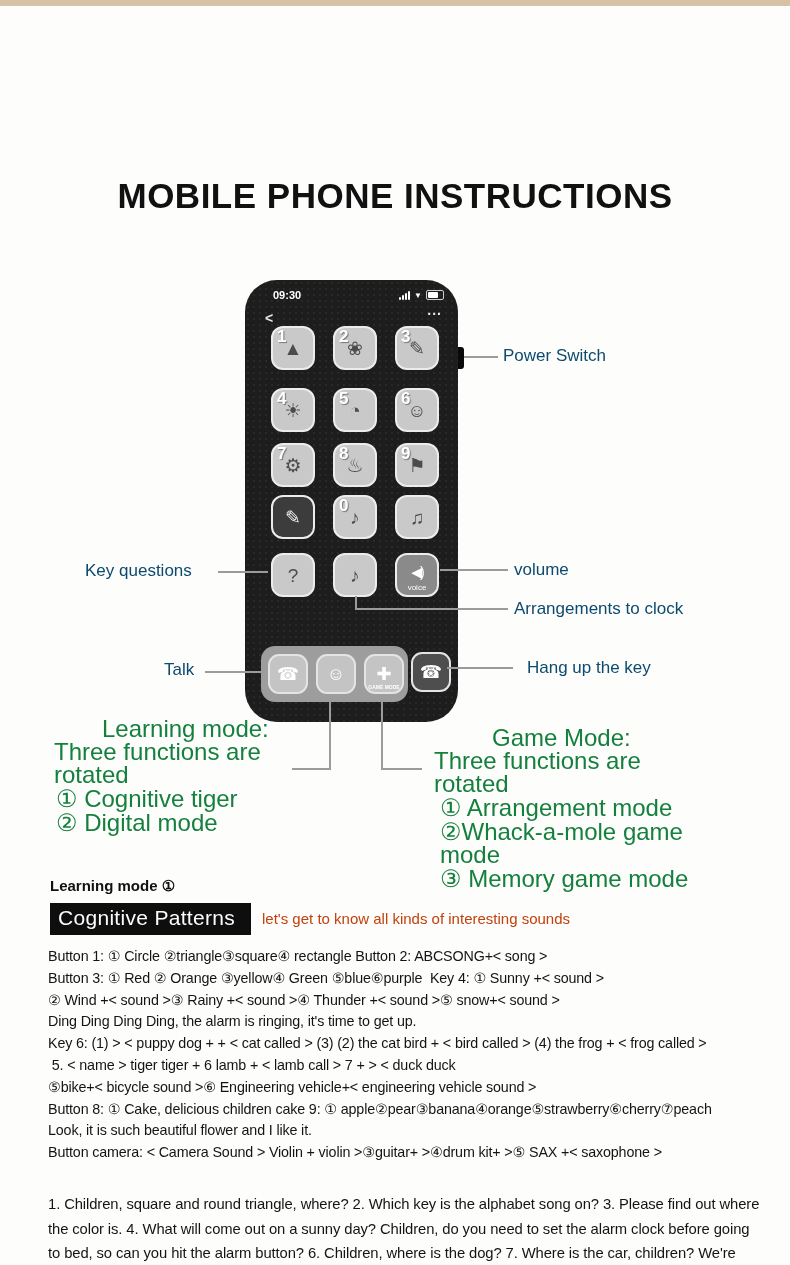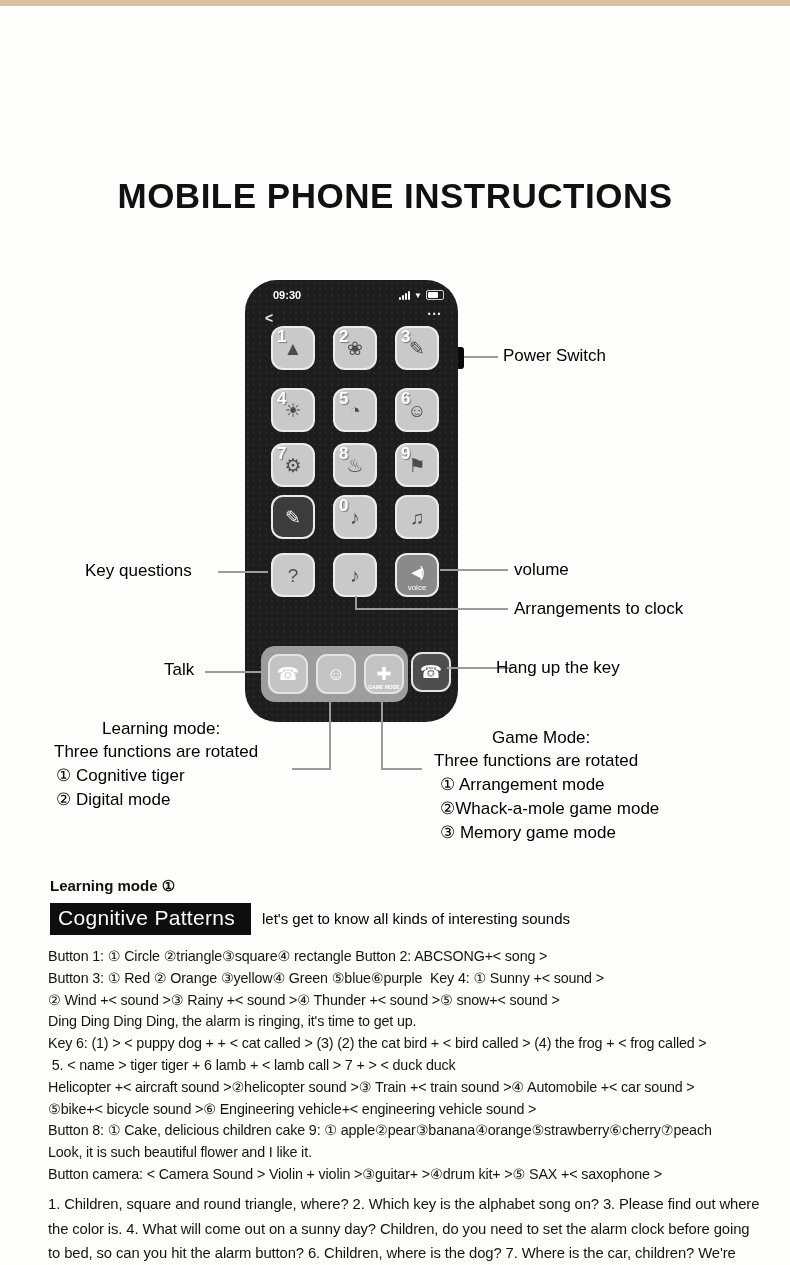--- a/index.html
+++ b/index.html
@@ -29,29 +29,29 @@
   .voice-label{position:absolute;bottom:3px;left:0;width:100%;text-align:center;font-size:8px;color:#fff;}
   .dock{position:absolute;left:16px;top:366px;width:147px;height:56px;background:#9d9d9d;border-radius:14px;display:flex;gap:8px;padding:8px 0 0 7px;box-sizing:border-box;}
   .dock-icon{width:40px;height:40px;border-radius:11px;background:#c4c4c4;border:2px solid #e4e4e4;box-sizing:border-box;display:flex;align-items:center;justify-content:center;position:relative;}
   .dock-icon .iglyph{color:#fff;font-size:18px;line-height:1;}
   .gm-label{position:absolute;bottom:2px;left:0;width:100%;text-align:center;font-size:5px;font-weight:bold;color:#fff;letter-spacing:0;}
   .hangup{position:absolute;left:411px;top:652px;width:40px;height:40px;border-radius:11px;background:#4e4e4e;border:2px solid #e4e4e4;box-sizing:border-box;display:flex;align-items:center;justify-content:center;}
   .hangup .iglyph{color:#fff;font-size:18px;line-height:1;}
   
   .cline{position:absolute;background:#9b9b9b;}
   
-  .callout{position:absolute;font-size:17px;color:#000000;white-space:nowrap;}
-  
-  .mode-block{position:absolute;font-size:17px;line-height:23px;color:#000000;}
+  .callout{position:absolute;font-size:17px;color:#0c4a6e;white-space:nowrap;}
+  
+  .mode-block{position:absolute;font-size:24px;line-height:23px;color:#15803d;}
   .mode-title{text-align:left;}
   .mode-items div{margin-top:1px;}
   
   .sec-heading{position:absolute;left:50px;top:877px;font-size:15px;font-weight:bold;color:#111;}
   .badge{position:absolute;left:50px;top:903px;background:#0e0e0e;color:#fcfcfc;font-size:21px;padding:3px 16px 5px 8px;letter-spacing:.3px;}
-  .tagline{position:absolute;left:262px;top:910px;font-size:15px;color:#000000;}
+  .tagline{position:absolute;left:262px;top:910px;font-size:15px;color:#c2410c;}
   
   .bodytext{position:absolute;left:48px;top:946px;font-size:14.3px;line-height:21.8px;letter-spacing:-.15px;color:#141414;}
   .bodyline{white-space:pre;}
   .footer{position:absolute;left:48px;top:1192px;font-size:14.8px;line-height:24.5px;letter-spacing:-.1px;color:#141414;}
   .footer div{white-space:pre;}
 </style>
 </head>
 <body>
 
 <div class="scan-strip"></div>
@@ -174,21 +174,21 @@
 <div class="cline" style="left:329px;top:700px;width:2px;height:70px"></div>
 <div class="cline" style="left:292px;top:768px;width:39px;height:2px"></div>
 <div class="cline" style="left:381px;top:700px;width:2px;height:70px"></div>
 <div class="cline" style="left:381px;top:768px;width:41px;height:2px"></div>
 
 <div class="callout" style="left:503px;top:346px">Power Switch</div>
 <div class="callout" style="left:85px;top:561px">Key questions</div>
 <div class="callout" style="left:514px;top:560px">volume</div>
 <div class="callout" style="left:514px;top:599px">Arrangements to clock</div>
 <div class="callout" style="left:164px;top:660px">Talk</div>
-<div class="callout" style="left:496px;top:658px">Hang up the key</div>
+<div class="callout" style="left:527px;top:658px">Hang up the key</div>
 
 <div class="mode-block" style="left:40px;top:717px;width:265px">
   <div class="mode-title" style="padding-left:62px">Learning mode:</div>
   <div style="padding-left:14px">Three functions are rotated</div>
   <div class="mode-items" style="padding-left:16px">
     <div>① Cognitive tiger</div>
     <div>② Digital mode</div>
   </div>
 </div>
 
@@ -206,21 +206,20 @@
 <div class="badge">Cognitive Patterns</div>
 <div class="tagline">let's get to know all kinds of interesting sounds</div>
 
 <div class="bodytext">
   <div class="bodyline">Button 1: ① Circle ②triangle③square④ rectangle Button 2: ABCSONG+&lt; song &gt;</div>
   <div class="bodyline">Button 3: ① Red ② Orange ③yellow④ Green ⑤blue⑥purple  Key 4: ① Sunny +&lt; sound &gt;</div>
   <div class="bodyline">② Wind +&lt; sound &gt;③ Rainy +&lt; sound &gt;④ Thunder +&lt; sound &gt;⑤ snow+&lt; sound &gt;</div>
   <div class="bodyline">Ding Ding Ding Ding, the alarm is ringing, it's time to get up.</div>
   <div class="bodyline">Key 6: (1) &gt; &lt; puppy dog + + &lt; cat called &gt; (3) (2) the cat bird + &lt; bird called &gt; (4) the frog + &lt; frog called &gt;</div>
   <div class="bodyline"> 5. &lt; name &gt; tiger tiger + 6 lamb + &lt; lamb call &gt; 7 + &gt; &lt; duck duck</div>
-  <div class="bodyline">Helicopter +&lt; aircraft sound &gt;②helicopter sound &gt;③ Train +&lt; train sound &gt;④ Automobile +&lt; car sound &gt;</div>
   <div class="bodyline">⑤bike+&lt; bicycle sound &gt;⑥ Engineering vehicle+&lt; engineering vehicle sound &gt;</div>
   <div class="bodyline">Button 8: ① Cake, delicious children cake 9: ① apple②pear③banana④orange⑤strawberry⑥cherry⑦peach</div>
   <div class="bodyline">Look, it is such beautiful flower and I like it.</div>
   <div class="bodyline">Button camera: &lt; Camera Sound &gt; Violin + violin &gt;③guitar+ &gt;④drum kit+ &gt;⑤ SAX +&lt; saxophone &gt;</div>
 </div>
 
 <div class="footer">
   <div>1. Children, square and round triangle, where? 2. Which key is the alphabet song on? 3. Please find out where</div>
   <div>the color is. 4. What will come out on a sunny day? Children, do you need to set the alarm clock before going</div>
   <div>to bed, so can you hit the alarm button? 6. Children, where is the dog? 7. Where is the car, children? We're</div>

